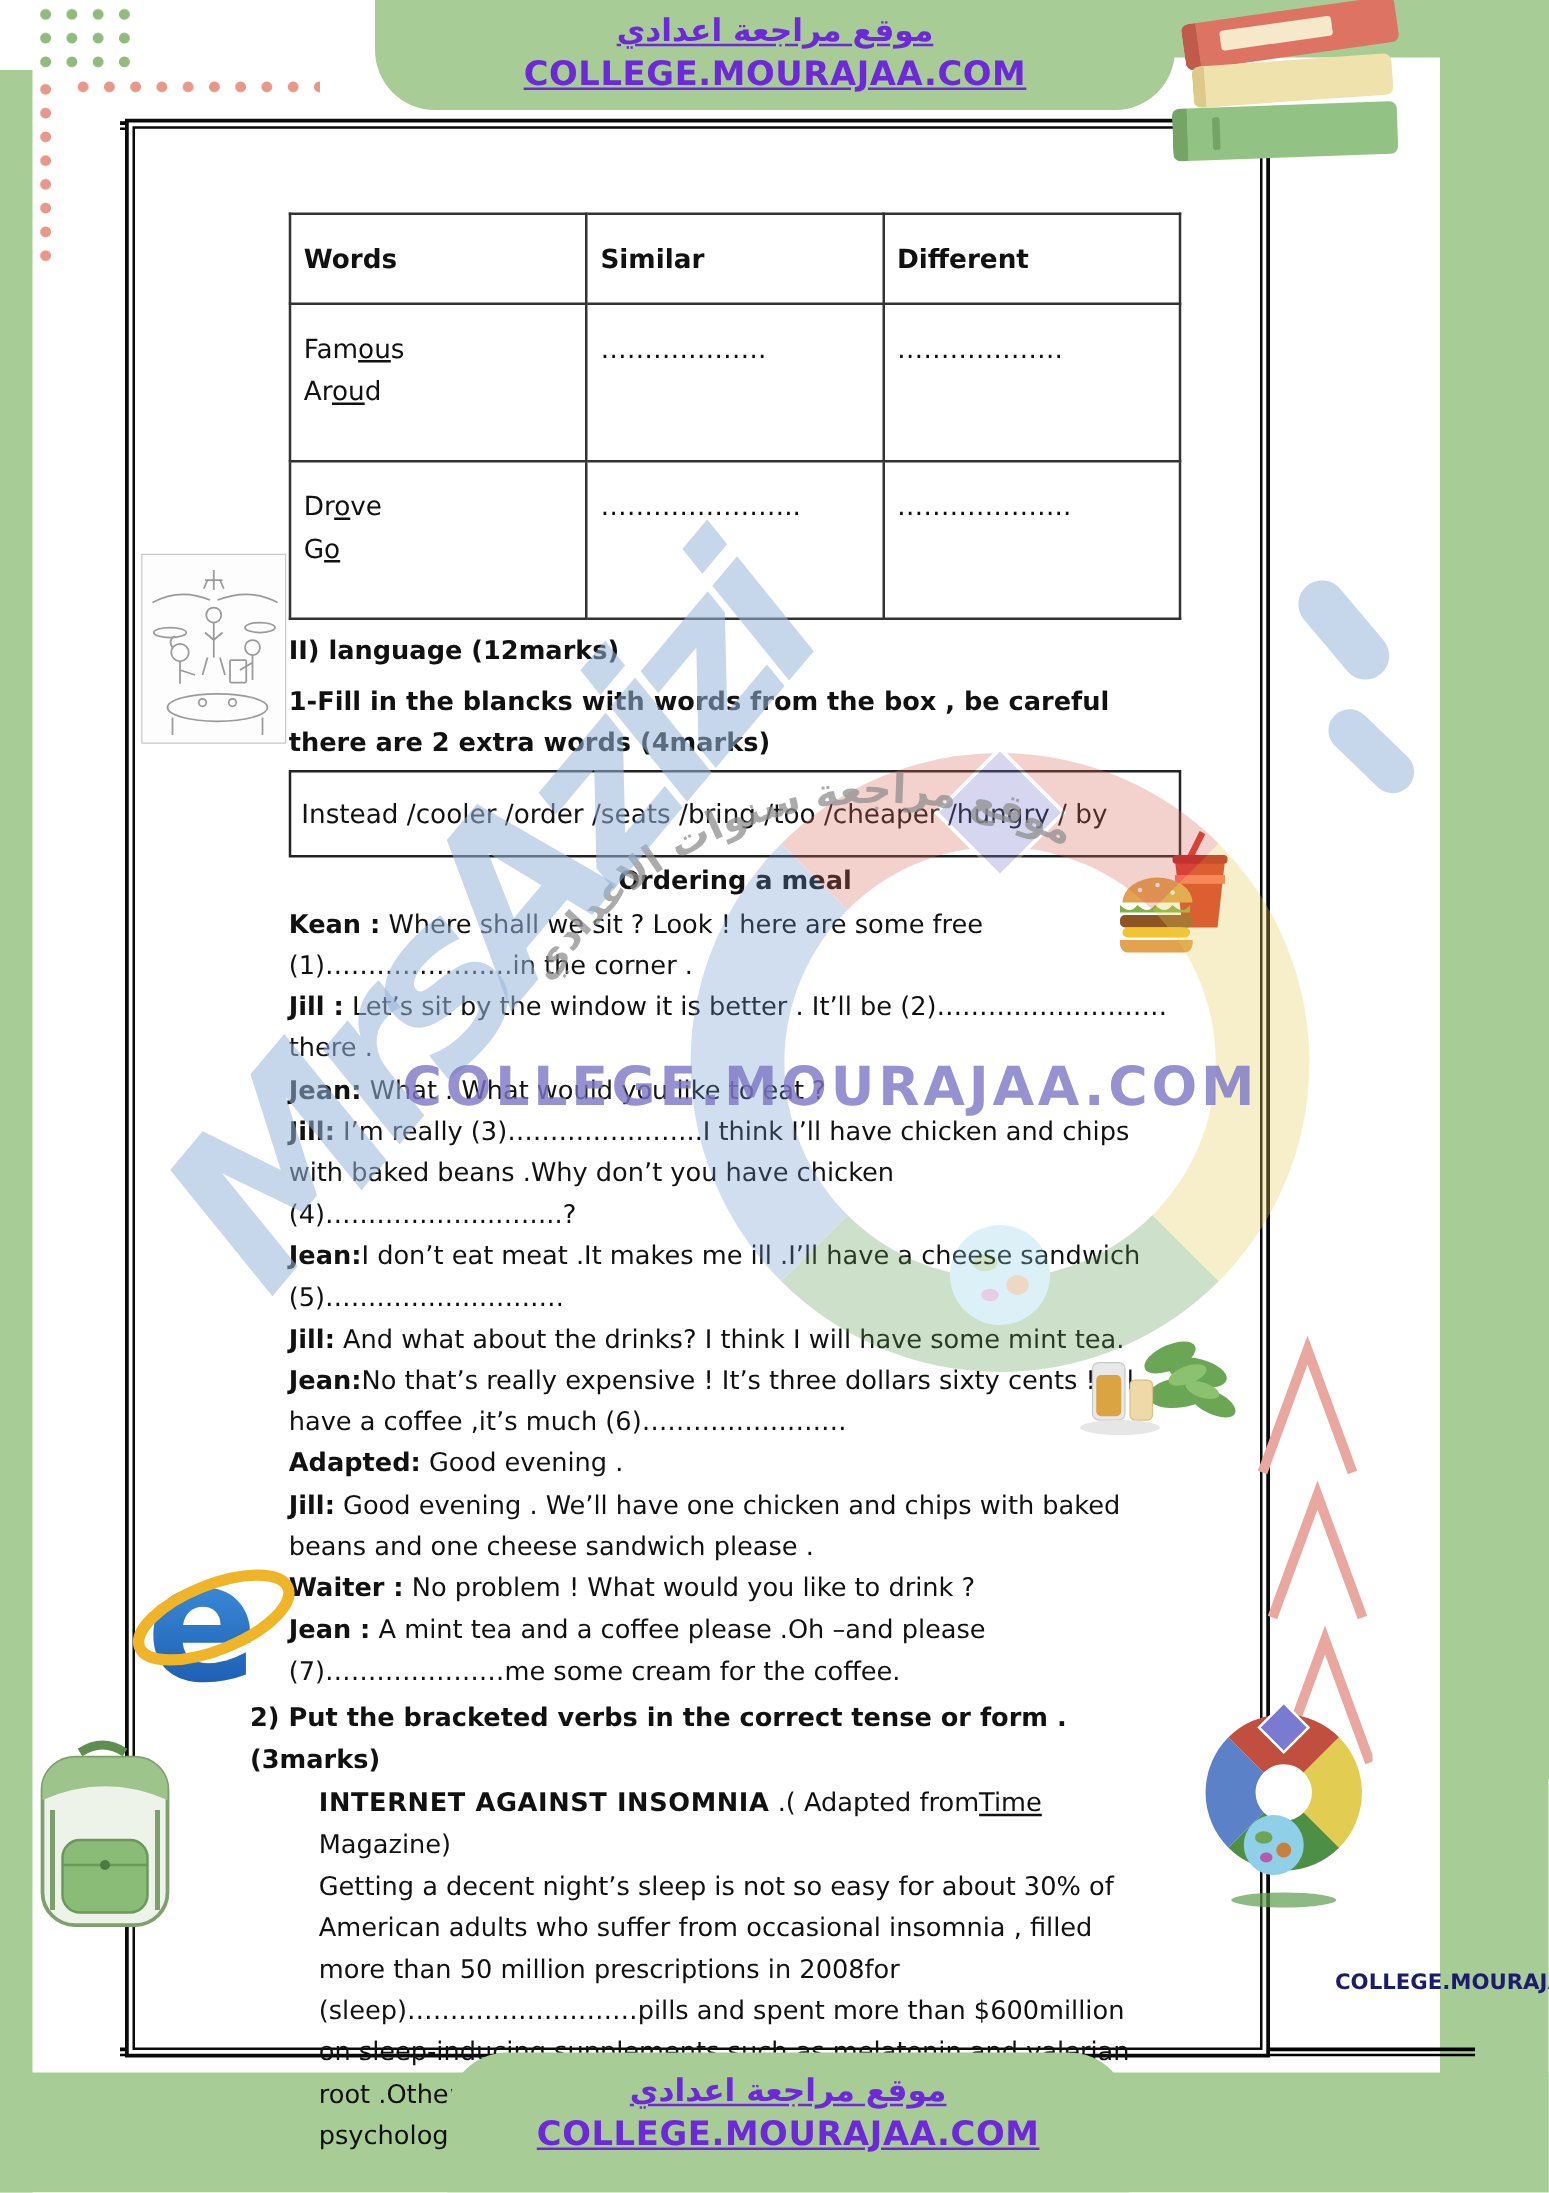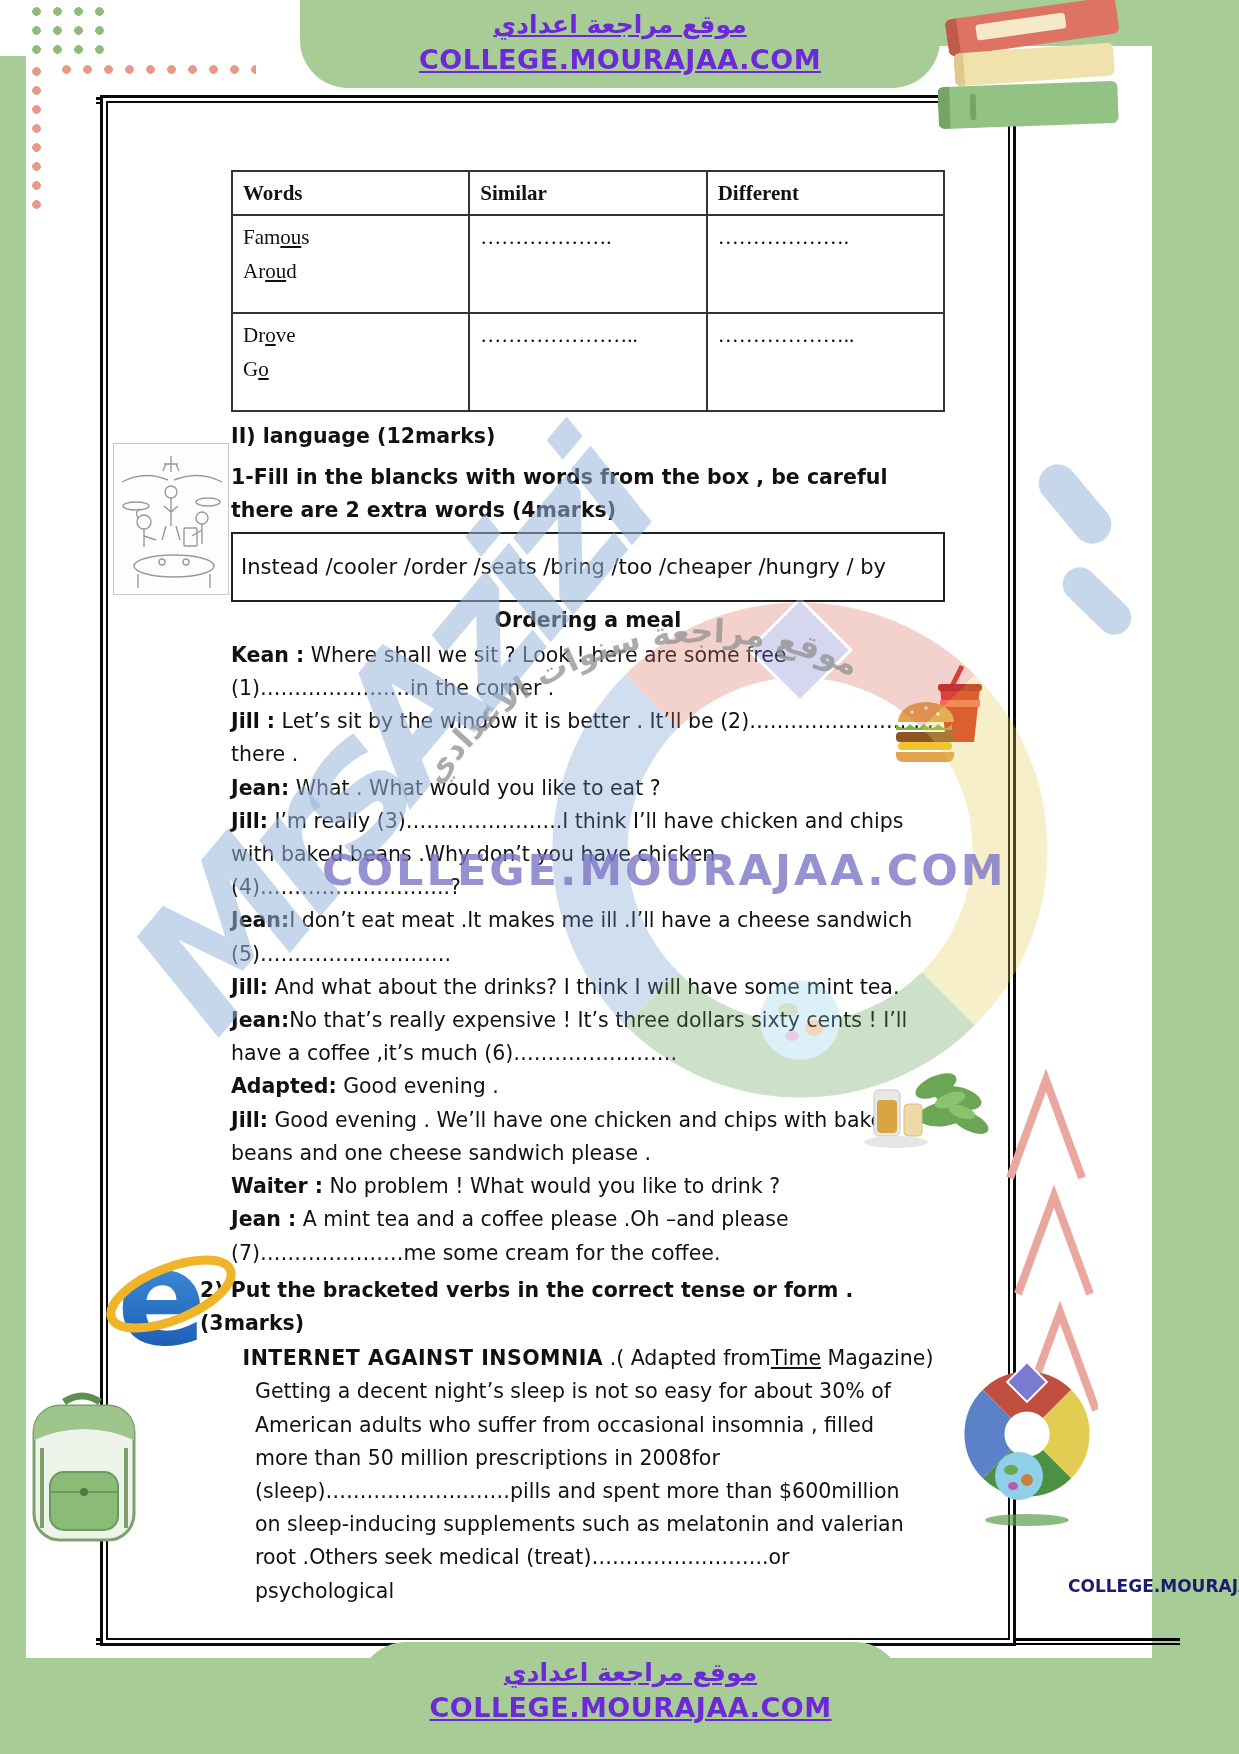--- a/index.html
+++ b/index.html
@@ -40,30 +40,30 @@
   #book-green .stripe{position:absolute;left:20px;top:8px;width:6px;height:26px;background:#74a566;border-radius:2px;}
   
   #page{left:100px;top:95px;width:910px;height:1545px;background:#fff;border:3px solid #0a0a0a;z-index:2;}
   #page-inner{position:absolute;inset:3px;border:2px solid #0a0a0a;}
   .rule{position:absolute;height:2px;border-top:3px solid #000;border-bottom:2px solid #000;background:transparent;z-index:2;}
   #top-rule{left:96px;top:97px;width:1000px;}
   #bottom-rule{left:96px;top:1638px;width:1084px;}
   
   #content{position:absolute;left:128px;top:72px;width:714px;font-size:20.5px;line-height:1.62;}
   table.vocab{border-collapse:collapse;width:100%;table-layout:fixed;font-size:21px;}
-  table.vocab th,table.vocab td{border:2px solid #333;padding:4px 10px;text-align:left;vertical-align:top;font-family:Liberation Serif, serif;}
+  table.vocab th,table.vocab td{border:2px solid #333;padding:18px 10px;text-align:left;vertical-align:top;}
   table.vocab th{font-weight:bold;height:30px;}
   table.vocab td{height:88px;}
   .heading{font-weight:bold;margin:8px 0 2px 0;}
   #word-box{border:2px solid #222;padding:16px 8px;margin:4px 0 2px 0;font-size:21px;}
   #dialogue-title{text-align:center;font-weight:bold;margin:2px 0;}
   p.line{margin:0;}
   p.line b{font-weight:bold;}
   #q2-line{font-weight:bold;margin:4px 0 2px -31px;}
-  #insomnia-head{text-align:center;}
+  #insomnia-head{margin-left:24px;}
   #insomnia-head b{font-weight:bold;letter-spacing:.5px;}
   #insomnia-body{margin-left:24px;width:668px;}
   
   #cartoon{left:113px;top:443px;width:114px;height:150px;background:#fdfdfd;border:1px solid #c8c8c8;z-index:4;}
   #burger{left:888px;top:660px;width:120px;height:110px;z-index:4;}
   #tea{left:858px;top:1056px;width:136px;height:98px;z-index:4;}
   #ie-logo{left:103px;top:1228px;width:136px;height:142px;z-index:4;}
   #chevrons{left:1002px;top:1066px;width:96px;height:360px;z-index:3;}
   #backpack{left:4px;top:1388px;width:152px;height:178px;z-index:4;}
   #logo-circle{left:941px;top:1354px;width:172px;height:178px;z-index:4;}

